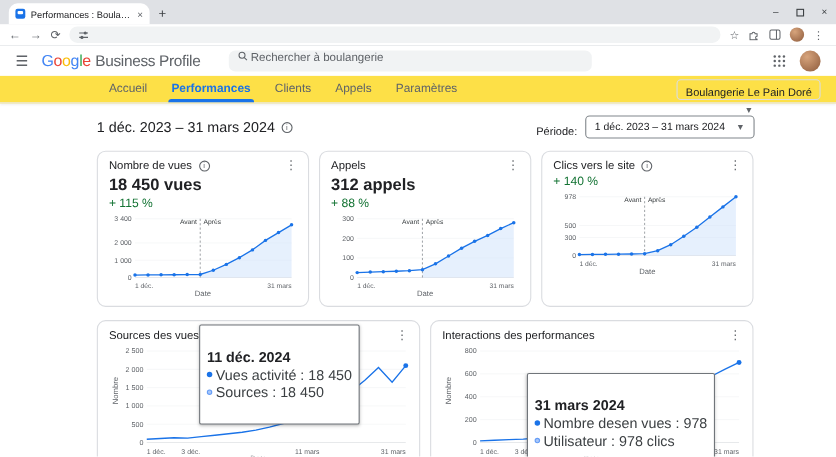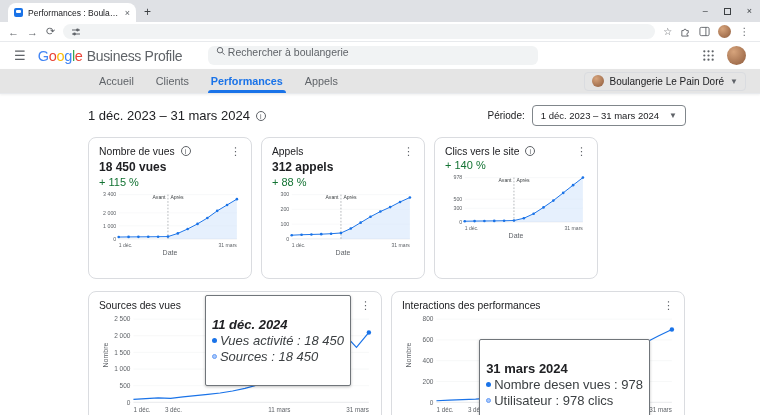--- a/index.html
+++ b/index.html
@@ -38,69 +38,69 @@
     padding:0 8px; gap:2px; margin-left:14px; }
   .searchbox input { border:none; background:transparent; outline:none; font-size:10.5px; color:#202124;
     width:100%; font-family:"Liberation Sans", sans-serif; }
   .searchbox input::placeholder { color:#5f6368; opacity:1; }
   .appbar-right { margin-left:auto; display:flex; align-items:center; gap:12px; }
   .avatar-m { width:19px; height:19px; border-radius:50%;
     background:radial-gradient(circle at 35% 30%, #d7a47c, #8d5a3b); }
 
   
   .navrow { height:25px; display:flex; align-items:center; padding-left:88px; padding-right:14px;
-    border-bottom:1px solid #e8eaed; box-shadow:0 1px 2px rgba(60,64,67,.08); background:#e5e5e5; position:relative; }
+    border-bottom:1px solid #e8eaed; box-shadow:0 1px 2px rgba(60,64,67,.08); background:#fde047; position:relative; }
   .navtab { font-size:10.8px; color:#5f6368; padding:0 11px; height:100%; display:flex; align-items:center; position:relative; }
   .navtab.active { color:#1a73e8; font-weight:bold; }
   .navtab.active::after { content:""; position:absolute; left:8px; right:8px; bottom:0; height:3px;
     background:#1a73e8; border-radius:3px 3px 0 0; }
   .account-chip { margin-left:auto; display:flex; align-items:center; gap:6px; border:1px solid #dadce0;
-    border-radius:4px; height:19px; padding:0 7px; }
+    border-radius:4px; height:19px; padding:0 7px;flex-direction:column; }
   .avatar-xs { width:12px; height:12px; border-radius:50%;
     background:radial-gradient(circle at 35% 30%, #d7a47c, #8d5a3b); }
   .account-name { font-size:10px; color:#202124; }
   .caret { font-size:8px; color:#5f6368; }
 
   
   .content { padding:11px 0 0 88px; width:100%; }
   .content-inner { width:598px; }
   .header-row { display:flex; align-items:center; }
   .date-heading { font-size:13px; color:#202124; }
   .info-i { display:inline-block; width:10px; height:10px; border:1px solid #5f6368; border-radius:50%;
     font-size:7px; color:#5f6368; text-align:center; line-height:9px; margin-left:6px; font-style:normal; }
-  .period-wrap { margin-left:auto; display:flex; align-items:center; gap:7px; }
+  .period-wrap { margin-left:auto; display:flex; align-items:flex-end; gap:7px; }
   .period-label { font-size:10px; color:#202124; }
   .period-select { border:1px solid #80868b; border-radius:4px; height:21px; display:flex; align-items:center;
     gap:10px; padding:0 8px; font-size:9.5px; color:#202124; }
 
   .cards-row { display:flex; gap:9px; margin-top:11px; }
-  .card { width:164px; height:142px; border:1px solid #dadce0; border-radius:8px; padding:8px 10px 4px; background:#fff; }
+  .card { width:193px; height:142px; border:1px solid #dadce0; border-radius:8px; padding:8px 10px 4px; background:#fff; }
   .card-head { display:flex; align-items:flex-start; }
   .card-title { font-size:10.3px; color:#202124; }
   .kebab { margin-left:auto; font-size:11px; color:#5f6368; line-height:10px; }
-  .big-value { font-size:12px; font-weight:bold; margin-top:3px; }
+  .big-value { font-size:15px; font-weight:bold; margin-top:3px; }
   .delta { font-size:11px; color:#137333; margin-top:2px; }
   .chart-svg { display:block; width:100%; }
   .axis-date { text-align:center; font-size:7px; color:#5f6368; margin-top:0px; }
 
   .cards-row2 { display:flex; gap:9px; margin-top:12px; }
   .card2 { width:294px; height:146px; border:1px solid #dadce0; border-radius:8px; padding:8px 10px 2px; background:#fff; }
   .chart2-wrap { position:relative; margin-top:2px; }
   .ylab-rot { position:absolute; left:-6px; top:50%; transform:rotate(-90deg) translateX(50%);
     transform-origin:center; font-size:7px; color:#5f6368; }
   svg { font-family:"Liberation Sans", sans-serif; }
 
   .tooltip { position:absolute; background:#fff; border:1px solid #70757a; border-radius:2px;
     box-shadow:0 1px 3px rgba(0,0,0,.25); padding:21px 6px; font-size:13px; z-index:5; white-space:nowrap; }
   .tooltip-title { font-weight:bold; margin-bottom:1px; }
   .tt-row { display:flex; align-items:center; gap:3px; margin-top:1px; color:#3c4043; }
   .dot { width:5px; height:5px; border-radius:50%; flex:0 0 auto; }
   .dot-blue { background:#1a73e8; }
   .dot-lightblue { background:#a8c7fa; border:1px solid #669df6; }
-  .tooltip-a { right:20px; bottom:28px;font-style:italic; }
+  .tooltip-a { right:44px; bottom:28px; }
   .tooltip-b { right:24px; top:26px; }
 </style>
 </head>
 <body>
 
 <div class="tabstrip">
   <div class="tab">
     <span class="favicon"></span>
     <span class="tab-title">Performances : Boulangerie Art</span>
     <span class="tab-close">×</span>
@@ -160,23 +160,24 @@
           <circle cx="7" cy="11.5" r="1.2"></circle>
           <circle cx="11.5" cy="11.5" r="1.2"></circle>
       </g>
     </svg>
     <span class="avatar-m"></span>
   </div>
 </div>
 
 <div class="navrow">
   <span class="navtab">Accueil</span>
+  <span class="navtab active">Performances</span>
   <span class="navtab">Clients</span>
-  <span class="navtab active">Performances</span>
   <span class="navtab">Appels</span>
+  <span class="navtab">Paramètres</span>
   <div class="account-chip">
     <span class="avatar-xs"></span>
     <span class="account-name">Boulangerie Le Pain Doré</span>
     <span class="caret">▼</span>
   </div>
 </div>
 
 <div class="content">
   <div class="content-inner">
 

